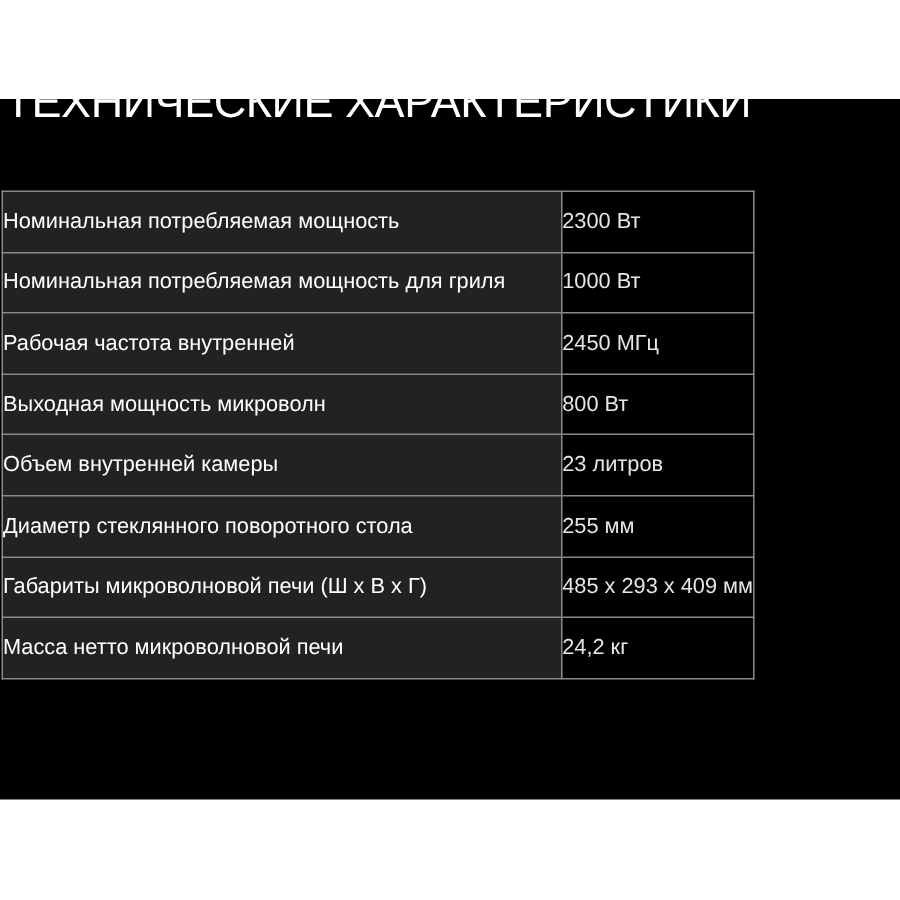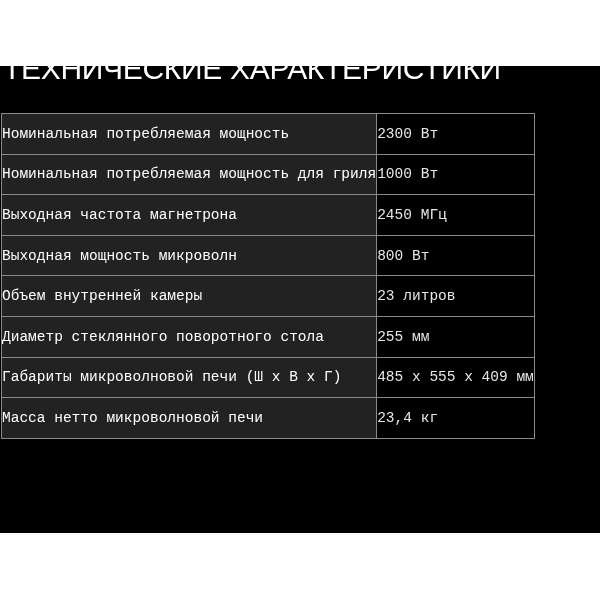--- a/index.html
+++ b/index.html
@@ -9,23 +9,22 @@
   }
   .panel {
     position: absolute; left: 0; top: 66px; width: 600px; height: 467px; background: #000000;
   }
   .title {
     position: absolute; left: 3px; top: -10px; margin: 0;
     color: #ffffff; font-size: 30px; font-weight: normal; letter-spacing: -0.3px;
     line-height: 26px; white-space: nowrap;
   }
   table.specs {
-    position: absolute; left: 1px; top: 47px; width: 502px;
+    position: absolute; left: 1px; top: 61px; width: 502px;
     border-collapse: collapse;
-    font-family: Liberation Mono, monospace;
   }
   table.specs td {
     border: 1px solid #8a8a8a; height: 40.6px; padding: 0; font-size: 14.5px;
     box-sizing: border-box; white-space: nowrap;
   }
   td.label { width: 385px; background: #222222; color: #ffffff; padding-left: 13px; }
   td.value { background: #000000; color: #e6e6e6; padding-left: 16px; font-weight: 300; }
 </style>
 </head>
 <body>
@@ -36,38 +35,38 @@
     <tbody>
       <tr>
         <td class="label">Номинальная потребляемая мощность</td>
         <td class="value">2300 Вт</td>
       </tr>
       <tr>
         <td class="label">Номинальная потребляемая мощность для гриля</td>
         <td class="value">1000 Вт</td>
       </tr>
       <tr>
-        <td class="label">Выходная частота магнетрона</td>
+        <td class="label">Рабочая частота внутренней</td>
         <td class="value">2450 МГц</td>
       </tr>
       <tr>
         <td class="label">Выходная мощность микроволн</td>
         <td class="value">800 Вт</td>
       </tr>
       <tr>
         <td class="label">Объем внутренней камеры</td>
         <td class="value">23 литров</td>
       </tr>
       <tr>
         <td class="label">Диаметр стеклянного поворотного стола</td>
         <td class="value">255 мм</td>
       </tr>
       <tr>
         <td class="label">Габариты микроволновой печи (Ш x В x Г)</td>
-        <td class="value">485 x 555 x 409 мм</td>
+        <td class="value">485 x 293 x 409 мм</td>
       </tr>
       <tr>
         <td class="label">Масса нетто микроволновой печи</td>
-        <td class="value">23,4 кг</td>
+        <td class="value">24,2 кг</td>
       </tr>
     </tbody>
   </table>
 </div>
 
 </body></html>

